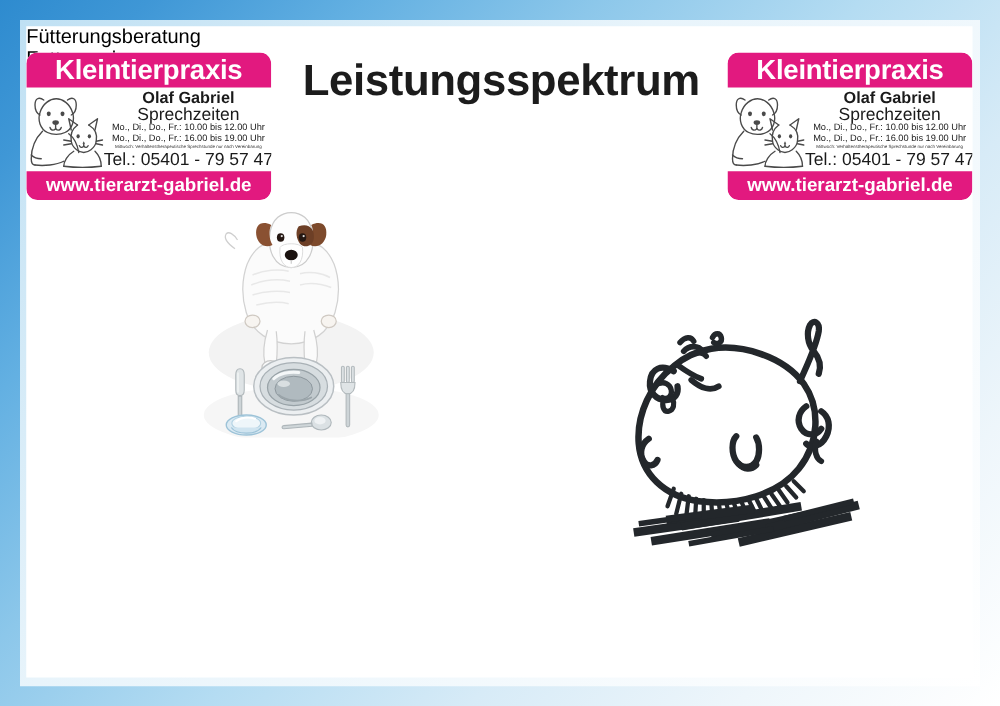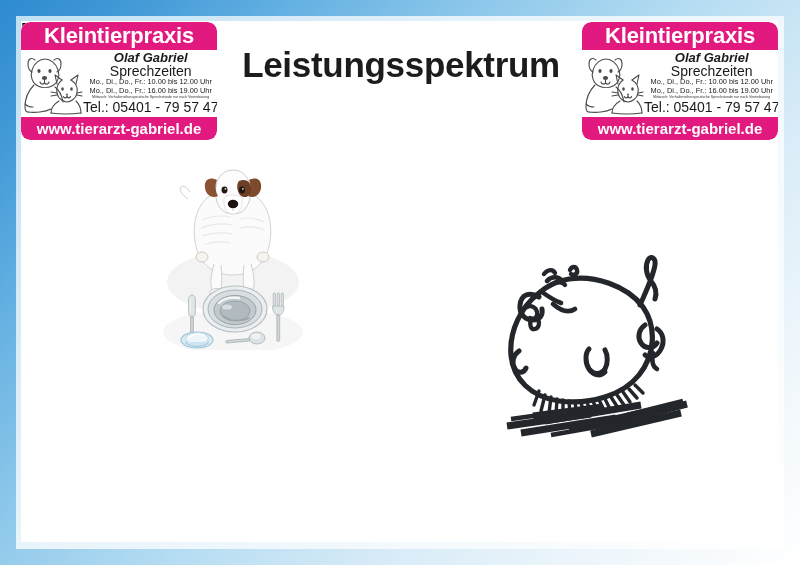--- a/index.html
+++ b/index.html
@@ -55,20 +55,21 @@
 
   
   .practice-logo {
     position: absolute;
     width: 196px;
     height: 118px;
     background: #ffffff;
     border-radius: 9px;
     overflow: hidden;
     box-sizing: border-box;
+    margin-top: 20px;
   }
   .practice-logo.left  { left: 0px;   top: 1px; }
   .practice-logo.right { left: 561px; top: 1px; }
 
   .logo-banner {
     background: #e2197f;
     color: #ffffff;
     font-weight: bold;
     text-align: center;
     line-height: 1;
@@ -117,21 +118,20 @@
     flex: 1 1 auto;
     text-align: center;
     color: #1a1a1a;
     padding-right: 3px;
   }
   .logo-name {
     font-size: 13px;
     font-weight: bold;
     line-height: 14px;
     margin-top: 1px;
-    font-style: italic;
   }
   .logo-hours-title {
     font-size: 14px;
     line-height: 12px;
   }
   .logo-hours-line {
     font-size: 7.4px;
     line-height: 9px;
     white-space: nowrap;
   }

